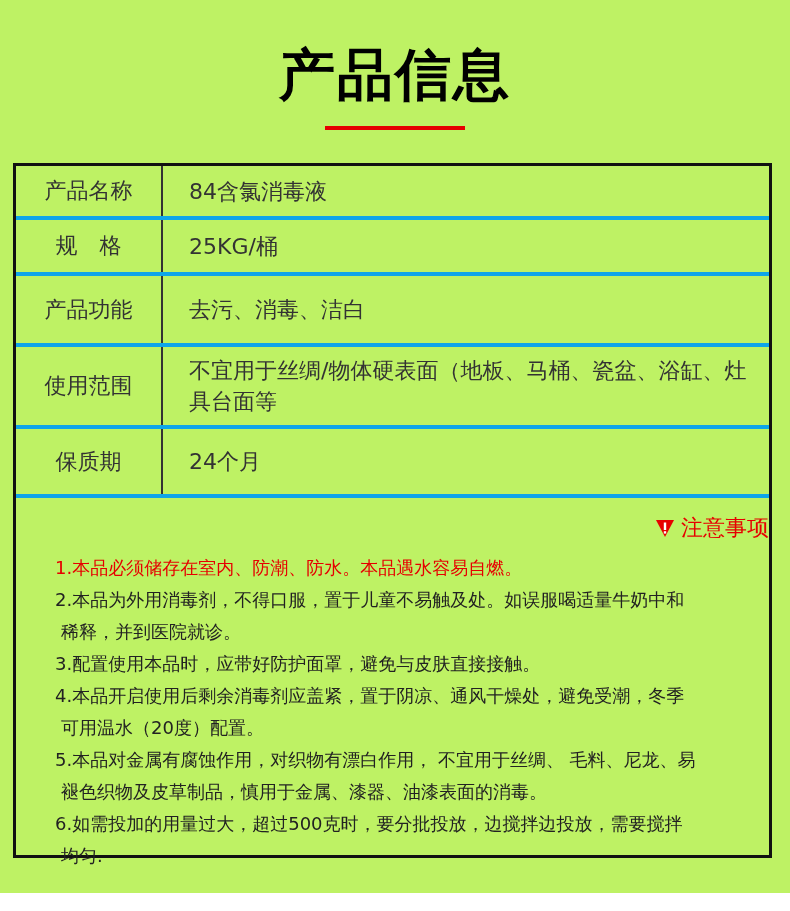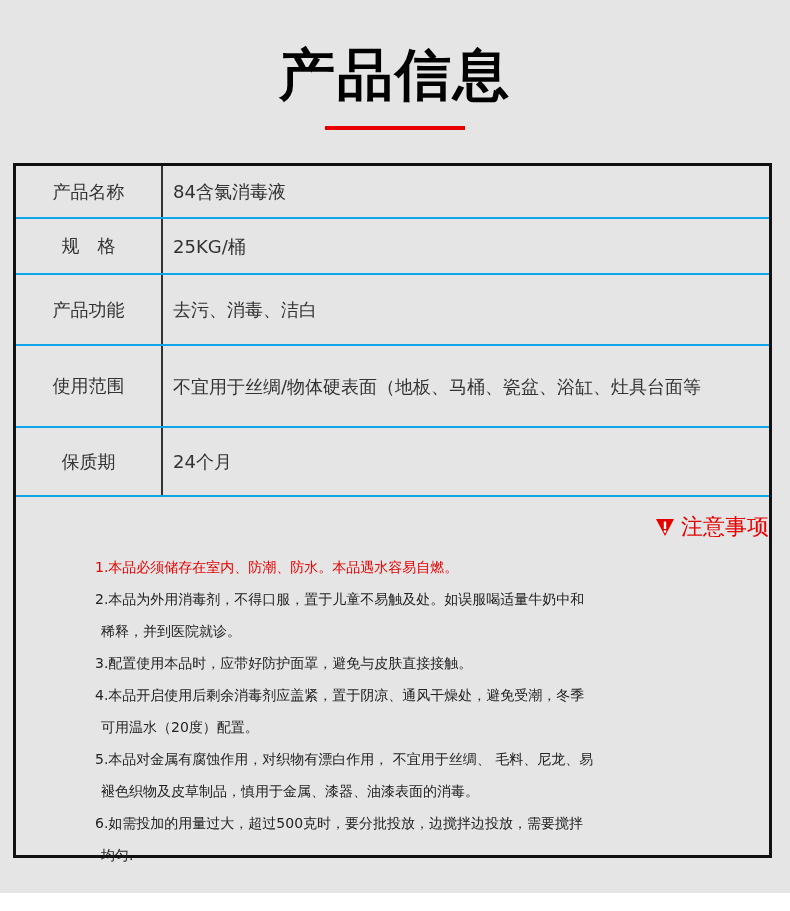--- a/index.html
+++ b/index.html
@@ -5,68 +5,68 @@
   html, body { margin: 0; padding: 0; }
   body {
     width: 790px; height: 911px; overflow: hidden;
     background: #ffffff;
     font-family: "DejaVu Sans", "Liberation Sans", sans-serif;
     color: #222;
     position: relative;
   }
   .page {
     position: absolute; left: 0; top: 0; width: 790px; height: 893px;
-    background: #e5e5e5;
+    background: #bef264;
   }
   .title {
     position: absolute; left: 0; top: 38px; width: 790px;
     text-align: center;
     font-size: 56px; font-weight: bold; color: #000;
     letter-spacing: 2px;
   }
   .box {
     position: absolute; left: 13px; top: 163px; width: 759px; height: 695px;
     border: 3px solid #111; border-right-width: 3px;
     box-sizing: border-box;
   }
   table.spec {
     border-collapse: collapse; width: 100%;
     table-layout: fixed;
   }
   table.spec td {
-    border-bottom: 2px solid #0ea5e9;
-    font-size: 18px; color: #333;
+    border-bottom: 4px solid #0ea5e9;
+    font-size: 22px; color: #333;
     vertical-align: middle;
     padding: 0;
   }
   table.spec td.label {
     width: 145px; text-align: center;
     border-right: 2px solid #333;
     color: #333;
   }
   table.spec td.value {
-    padding-left: 10px; padding-right: 10px;
+    padding-left: 26px; padding-right: 10px;
     line-height: 31px;
   }
   .notes {
     padding: 14px 0 0 0;
   }
   .notes-title {
     display: flex; align-items: center;
     color: #e60000; font-size: 22px;
     padding-left: 15px; height: 32px; justify-content: flex-end;
   }
   .warn-icon {
     width: 20px; height: 20px; margin-right: 6px;
     display: inline-block;
   }
   .notes ol { list-style: none; margin: 8px 0 0 0; padding: 0; }
   .notes li {
-    font-size: 14px; line-height: 32px; color: #222;
-    padding-left: 39px; padding-right: 16px; margin-left: 40px;
+    font-size: 18px; line-height: 32px; color: #222;
+    padding-left: 39px; padding-right: 16px;
   }
   .notes li .cont { display: block; padding-left: 6px; }
   .notes li.alert { color: #e60000; }
 </style>
 </head>
 <body>
 
 <div class="page">
   <div class="title">产品信息</div>
   <div style="position:absolute; left:325px; top:126px; width:140px; height:4px; background:#e60000;"></div>

